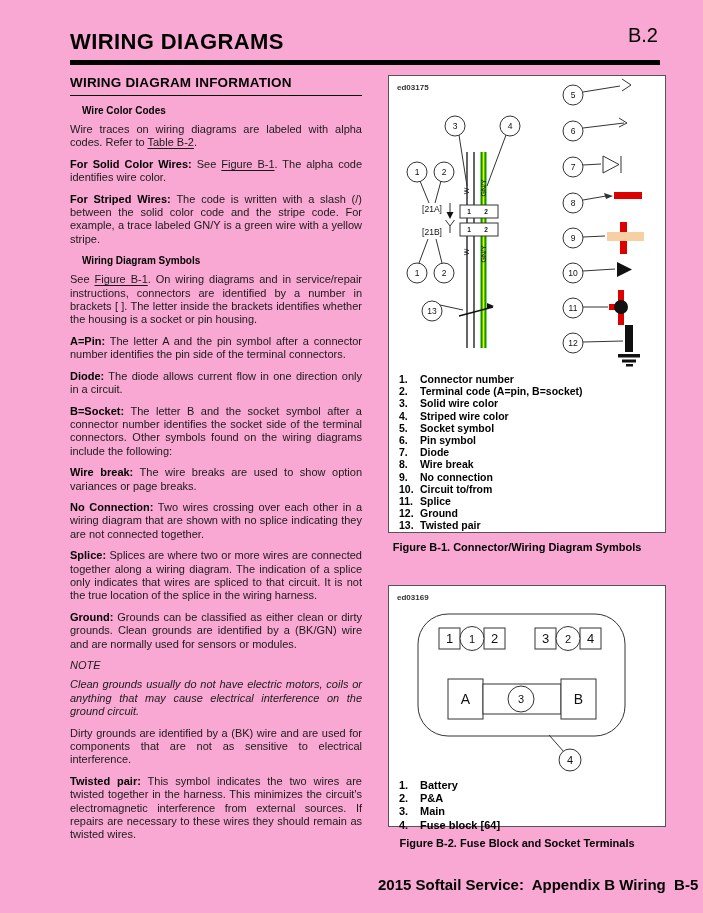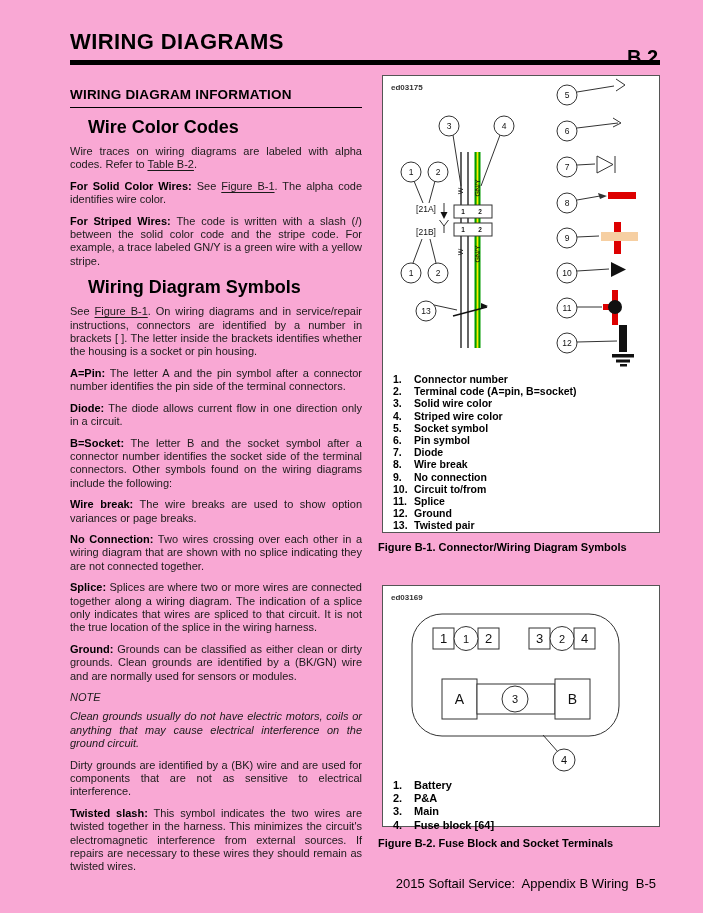--- a/index.html
+++ b/index.html
@@ -1,50 +1,50 @@
 <!DOCTYPE html>
 <html><head>
 <meta charset="utf-8">
 <style>
   html,body{margin:0;padding:0;background:#fff;}
   .page{position:relative;width:703px;height:913px;background:#f9a8d4;overflow:hidden;
         font-family:"Liberation Sans",sans-serif;color:#1a1a1a;}
   
   .h-title{position:absolute;left:70px;top:29px;font-size:22px;font-weight:bold;letter-spacing:.4px;color:#000;}
-  .h-section{position:absolute;top:46px;right:45px;font-size:20px;font-weight:bold;color:#000;}
+  .h-section{position:absolute;top:24px;right:45px;font-size:20px;font-weight:normal;color:#000;}
   .h-bar{position:absolute;left:70px;top:60px;width:590px;height:5px;background:#000;}
   
   .left-col{position:absolute;left:70px;top:71px;width:292px;}
-  .left-col h2{font-size:13.5px;font-weight:bold;margin:16px 0 8px;padding-bottom:5px;
+  .left-col h2{font-size:13.5px;font-weight:bold;margin:4px 0 8px;padding-bottom:5px;
                border-bottom:1.5px solid #000;letter-spacing:.2px;color:#000;}
-  .left-col h3{font-size:18px;font-weight:bold;margin:9px 18px 7px;color:#000;}
+  .left-col h3{font-size:10px;font-weight:bold;margin:9px 12px 7px;color:#000;}
   .left-col p{font-size:11px;line-height:13.4px;margin:4px 0 8px;text-align:justify;}
   .left-col b{color:#000;}
   .xref{text-decoration:underline;text-underline-offset:2px;}
   .note-label{text-align:right;font-style:italic;margin:2px 0 6px !important;}
   .italic{font-style:italic;}
   
   .right-col{position:absolute;left:378px;top:75px;width:278px;}
-  .figure-box{position:absolute;left:4px;width:278px;border:1px solid #555;background:#fff;box-sizing:border-box;}
+  .figure-box{position:absolute;left:10px;width:278px;border:1px solid #555;background:#fff;box-sizing:border-box;}
   #fig1{top:0;height:458px;}
   #fig2{top:510px;height:242px;}
   .img-id{position:absolute;left:8px;top:7px;font-size:8px;font-weight:bold;color:#333;}
   .fig-svg{position:absolute;left:0;top:0;}
   .legend{position:absolute;left:10px;right:6px;}
   #legend1{top:297px;}
   #legend2{top:193px;}
   .legend-row{display:flex;font-weight:bold;color:#000;}
   #legend1 .legend-row{font-size:10.5px;line-height:12.2px;}
   #legend2 .legend-row{font-size:11px;line-height:13.2px;}
   .legend-num{width:21px;flex:none;}
-  .caption{position:absolute;left:0;width:278px;text-align:left;font-size:11px;font-weight:bold;color:#000;}
+  .caption{position:absolute;left:0;width:278px;text-align:center;font-size:11px;font-weight:bold;color:#000;}
   #cap1{top:466px;}
   #cap2{top:762px;}
   .footer{position:absolute;left:378px;top:876px;width:278px;text-align:right;
-          font-size:13px;font-weight:normal;color:#000;white-space:pre;}
+          font-size:15px;font-weight:bold;color:#000;white-space:pre;}
   
   svg text{font-family:"Liberation Sans",sans-serif;fill:#111;}
   .ln{stroke:#333;stroke-width:1;fill:none;}
   .co{fill:#fff;stroke:#333;stroke-width:1;}
   .co-t{font-size:8.5px;text-anchor:middle;}
   .wire{stroke:#111;stroke-width:1.3;fill:none;}
   .lbl{font-size:8.5px;text-anchor:middle;}
   .rot{font-size:7px;text-anchor:middle;}
   .term{font-size:6.5px;font-weight:bold;text-anchor:middle;}
   .sqt{font-size:13px;text-anchor:middle;}
@@ -71,21 +71,21 @@
     <p><b>A=Pin:</b><span> The letter A and the pin symbol after a connector number identifies the pin side of the terminal connectors.</span></p>
     <p><b>Diode:</b><span> The diode allows current flow in one direction only in a circuit.</span></p>
     <p><b>B=Socket:</b><span> The letter B and the socket symbol after a connector number identifies the socket side of the terminal connectors. Other symbols found on the wiring diagrams include the following:</span></p>
     <p><b>Wire break:</b><span> The wire breaks are used to show option variances or page breaks.</span></p>
     <p><b>No Connection:</b><span> Two wires crossing over each other in a wiring diagram that are shown with no splice indicating they are not connected together.</span></p>
     <p><b>Splice:</b><span> Splices are where two or more wires are connected together along a wiring diagram. The indication of a splice only indicates that wires are spliced to that circuit. It is not the true location of the splice in the wiring harness.</span></p>
     <p><b>Ground:</b><span> Grounds can be classified as either clean or dirty grounds. Clean grounds are identified by a (BK/GN) wire and are normally used for sensors or modules.</span></p>
     <p class="note-label">NOTE</p>
     <p class="italic">Clean grounds usually do not have electric motors, coils or anything that may cause electrical interference on the ground circuit.</p>
     <p>Dirty grounds are identified by a (BK) wire and are used for components that are not as sensitive to electrical interference.</p>
-    <p><b>Twisted slash:</b><span> This symbol indicates the two wires are twisted together in the harness. This minimizes the circuit's electromagnetic interference from external sources. If repairs are necessary to these wires they should remain as twisted wires.</span></p>
+    <p><b>Twisted pair:</b><span> This symbol indicates the two wires are twisted together in the harness. This minimizes the circuit's electromagnetic interference from external sources. If repairs are necessary to these wires they should remain as twisted wires.</span></p>
   </div>
 
   <div class="right-col">
 
     <div class="figure-box" id="fig1">
       <div class="img-id">ed03175</div>
       <svg class="fig-svg" width="276" height="295" viewBox="0 0 276 295">
 
         <line class="wire" x1="78" y1="76" x2="78" y2="272"></line>
         <line class="wire" x1="85" y1="76" x2="85" y2="272"></line>

